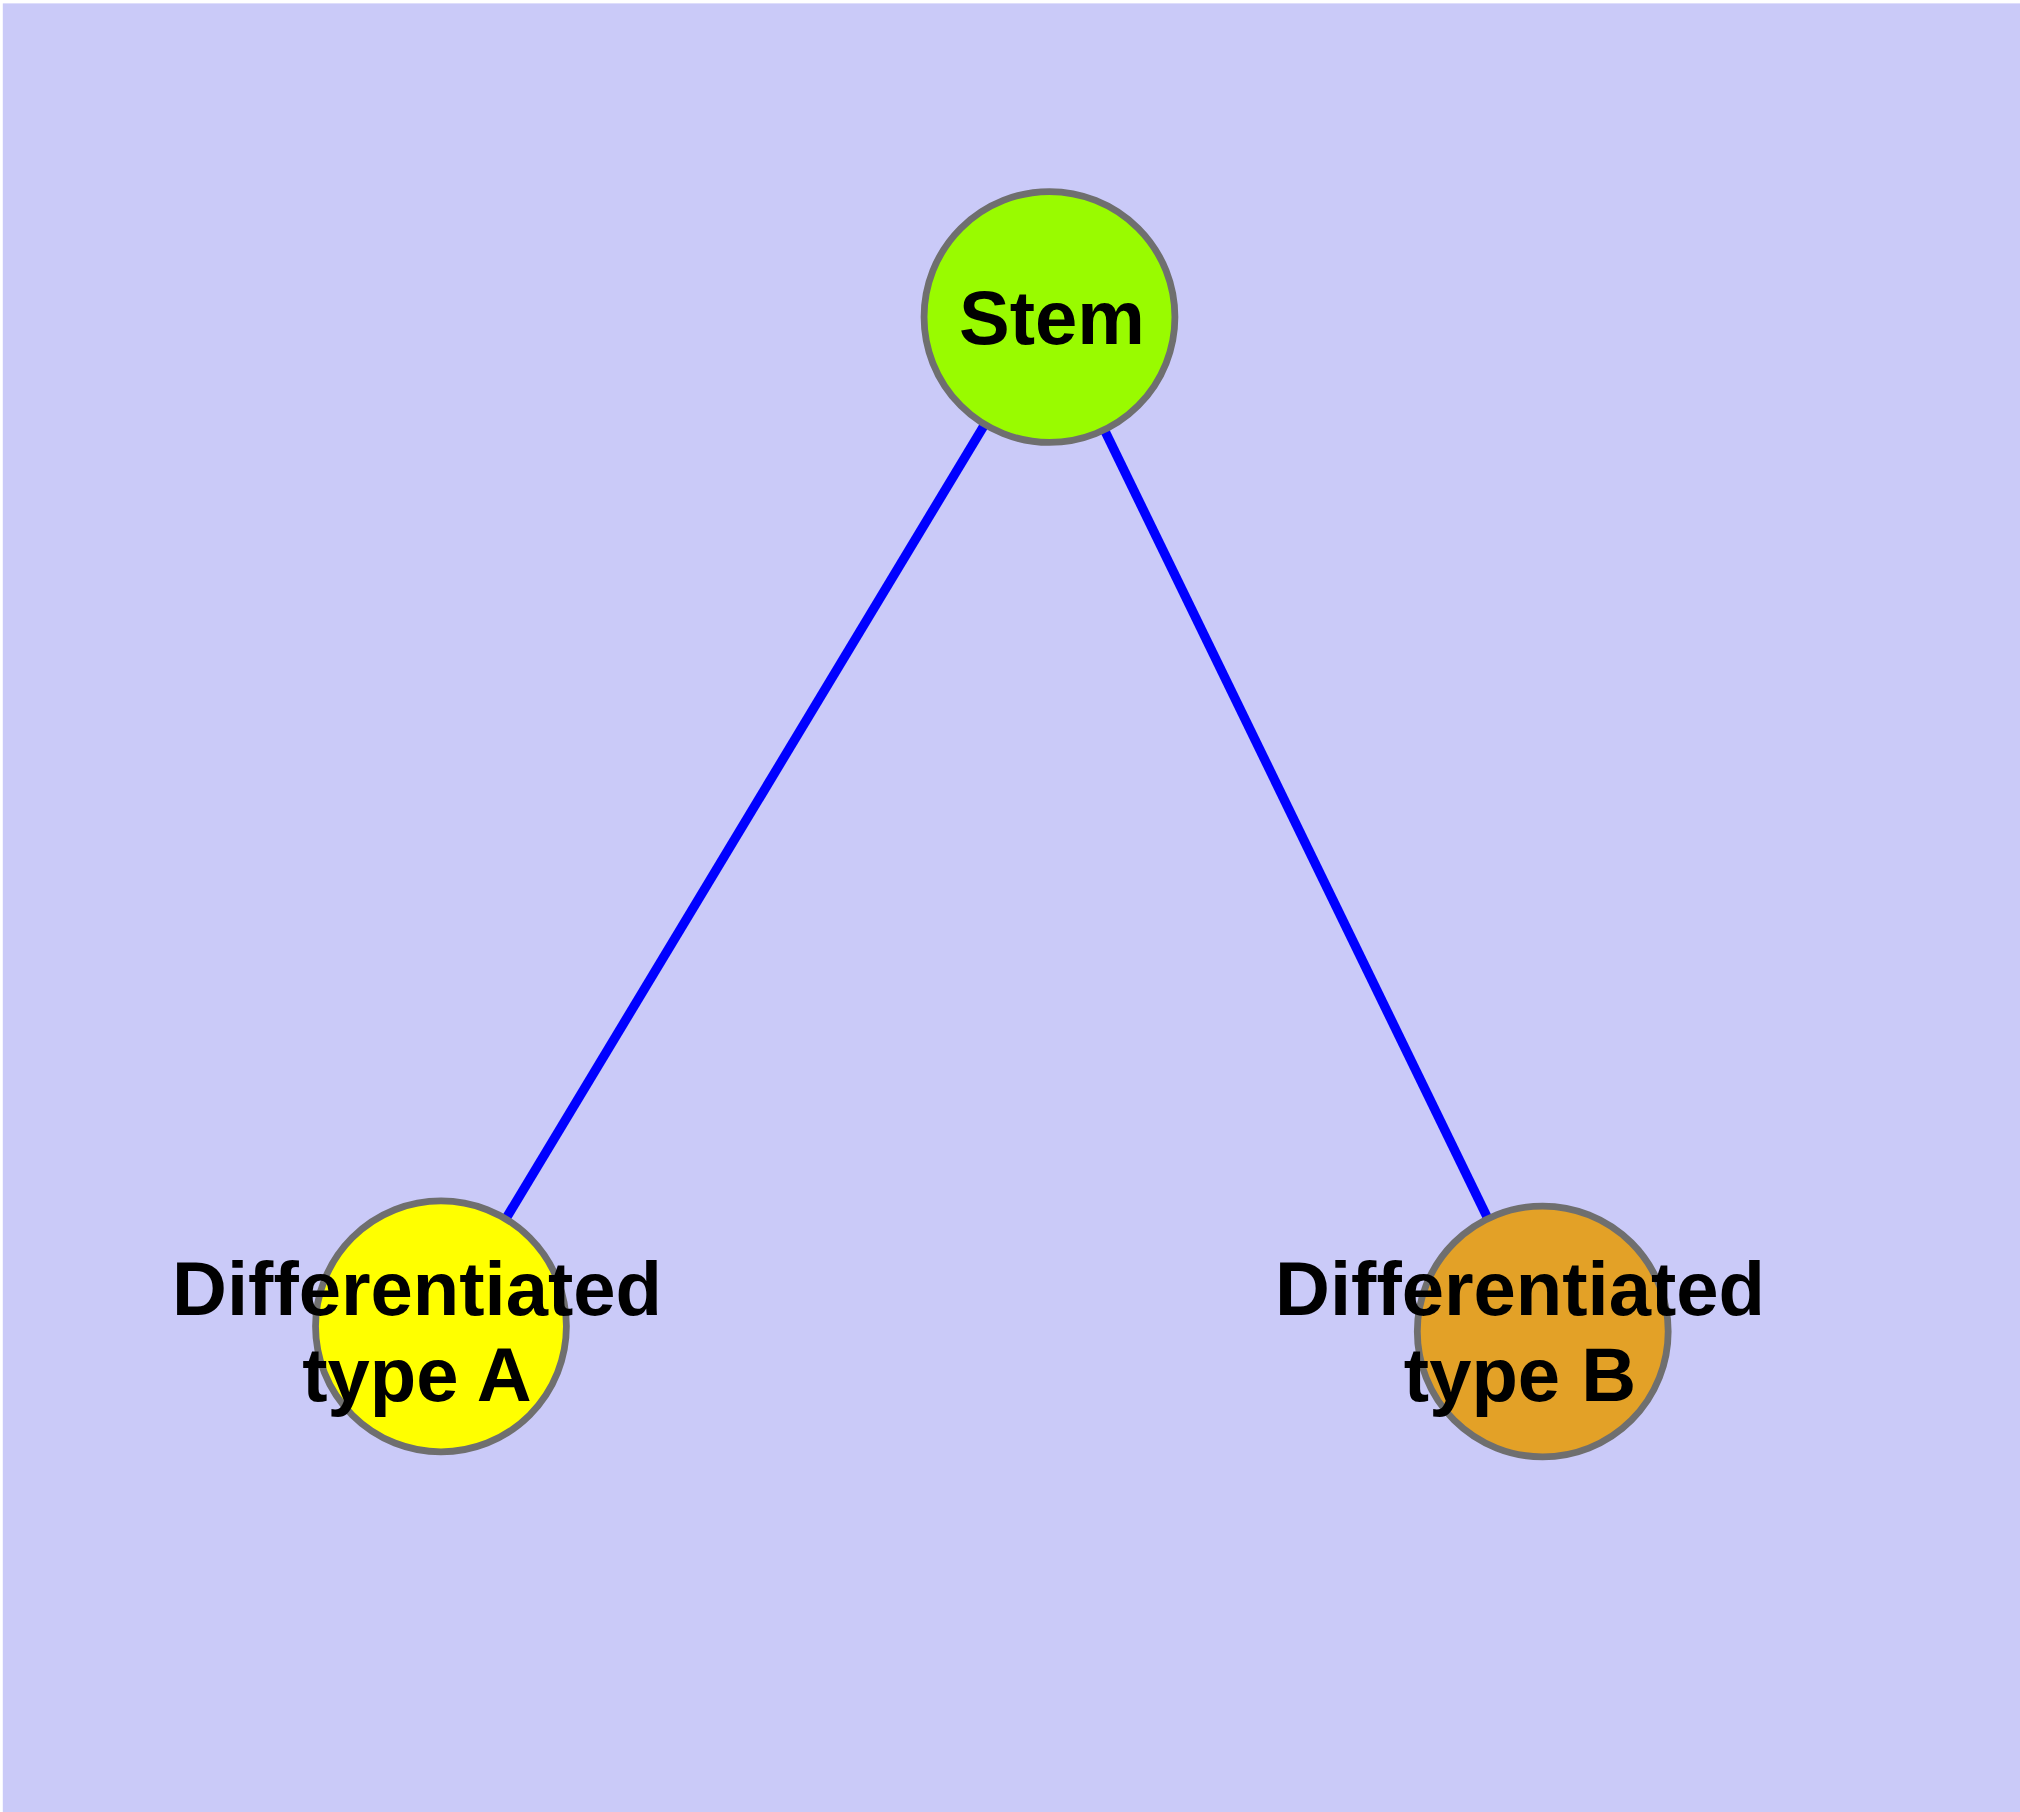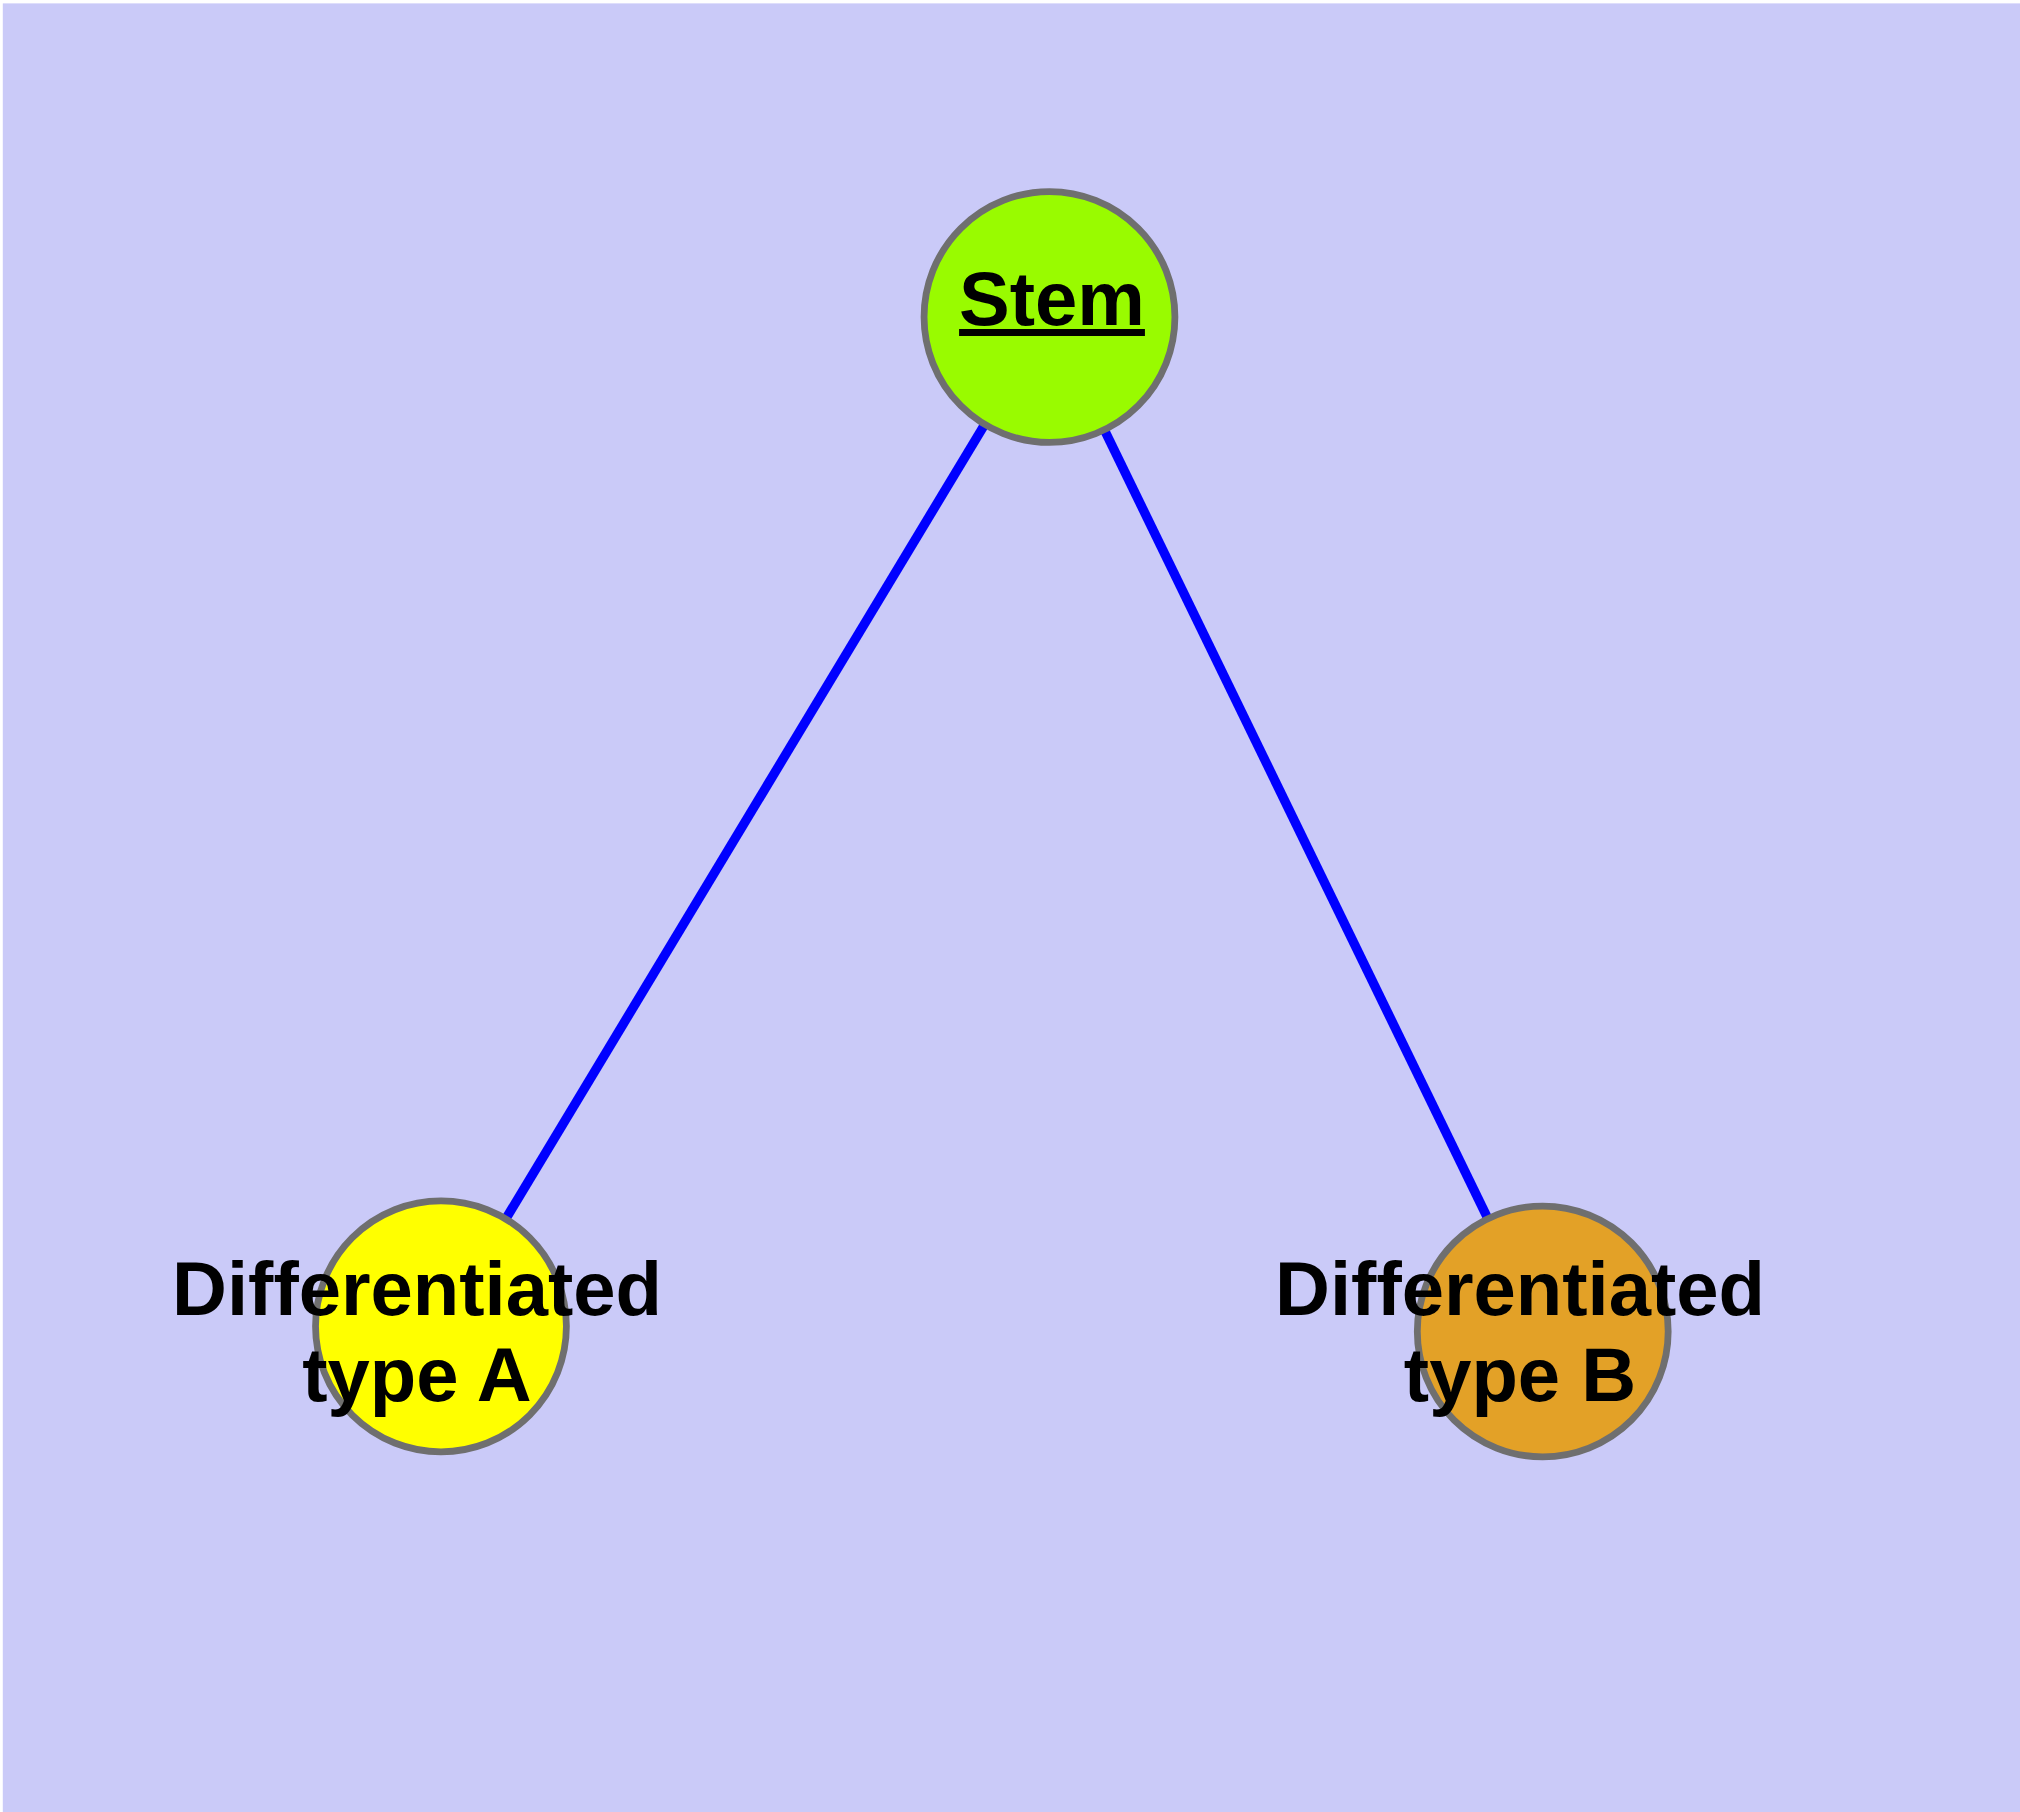--- a/index.html
+++ b/index.html
@@ -32,21 +32,21 @@
     position: absolute;
     transform: translate(-50%, -50%);
     font-weight: bold;
     font-size: 76px;
     line-height: 86px;
     color: #000000;
     text-align: center;
     white-space: pre-line;
     letter-spacing: 0px;
   }
-  #label-stem  { left: 1052px; top: 299px; text-decoration: underline;  }
+  #label-stem  { left: 1052px; top: 318px;  }
   #label-typeA { left: 417px;  top: 1332px; }
   #label-typeB { left: 1520px; top: 1332px; }
 </style>
 </head>
 <body>
 
 <div id="stage">
 
   <svg id="graph-svg" width="2021" height="1812" viewBox="0 0 2384 2138">
 

